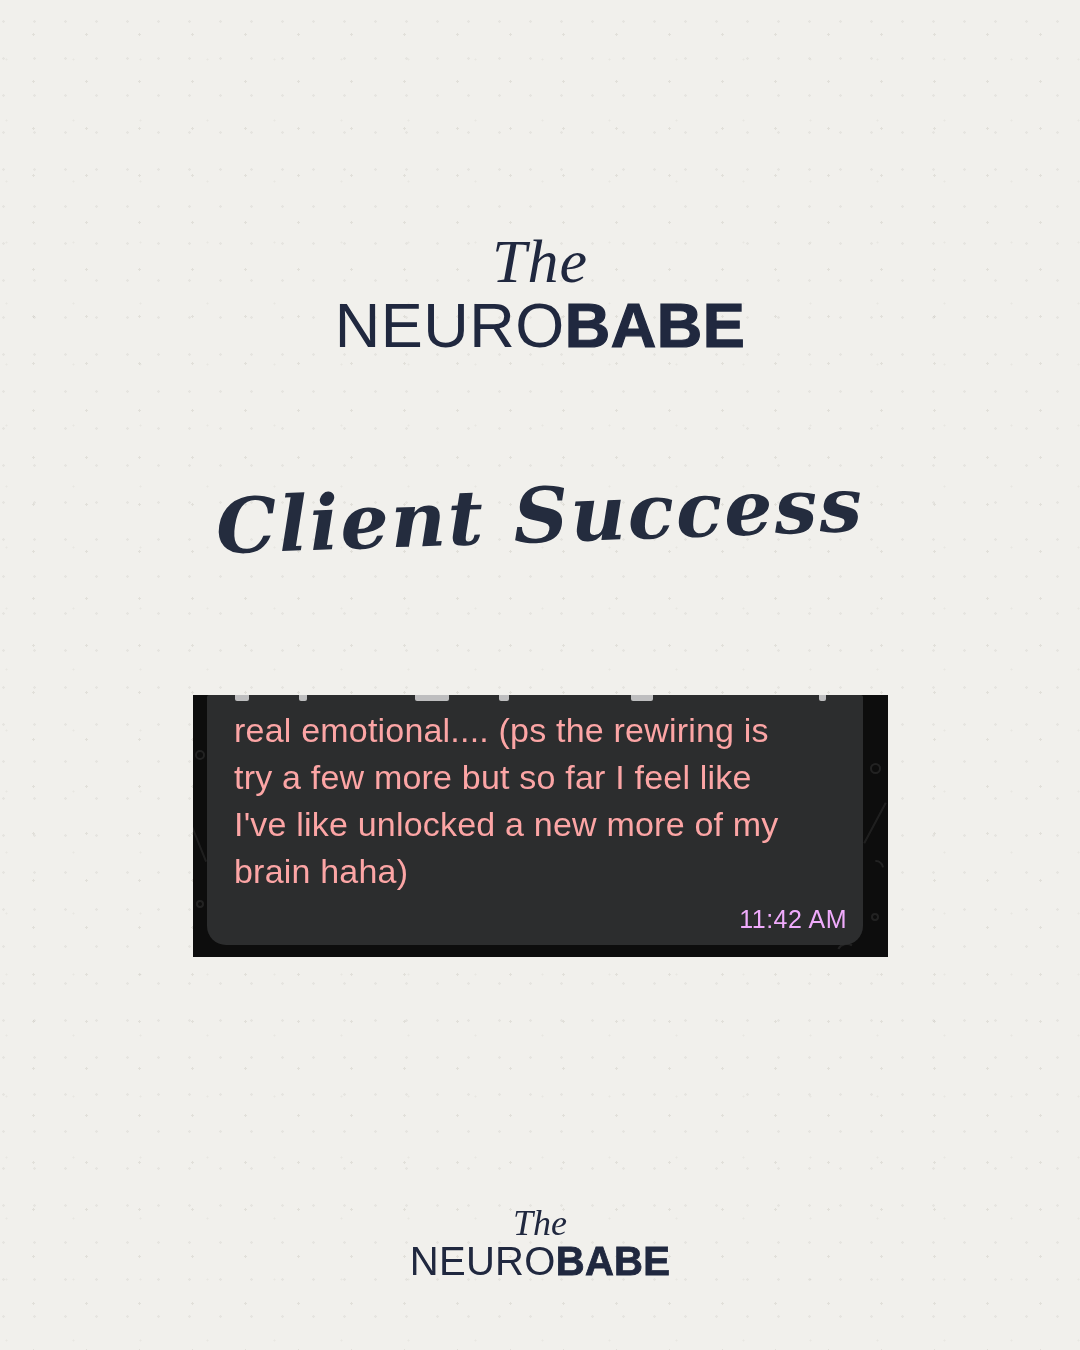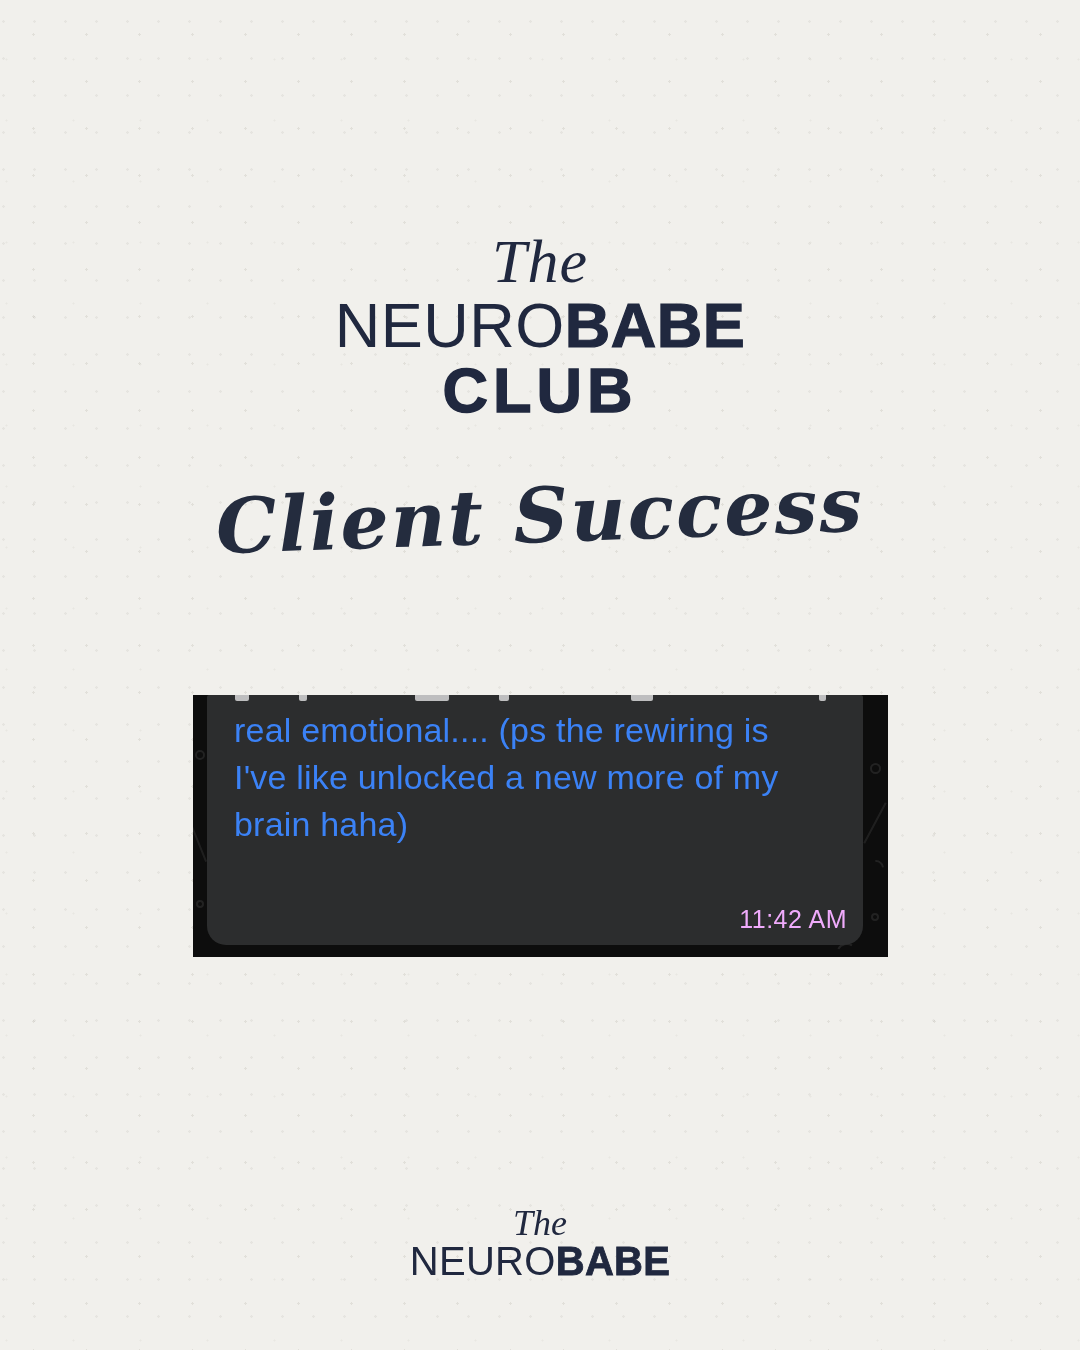--- a/index.html
+++ b/index.html
@@ -77,21 +77,21 @@
     border-radius: 2px 2px 19px 19px;
   }
   .remnant {
     position: absolute; top: 0; height: 6px;
     background: #d8d8d8; opacity: 0.85;
     border-radius: 0 0 2px 2px;
   }
   .msg-text {
     position: absolute; left: 27px; top: 12px;
     font-size: 34px; line-height: 47px;
-    color: #3b82f6; letter-spacing: 0.2px;
+    color: #fca5a5; letter-spacing: 0.2px;
   }
   .msg-line { display: block; white-space: nowrap; }
   .timestamp {
     position: absolute; right: 16px; bottom: 11px;
     font-size: 25px; color: #f0abfc; letter-spacing: 0.5px;
   }
 
   
   .brand-the-bottom {
     position: absolute; top: 1164px; left: 0; width: 100%;
@@ -115,21 +115,20 @@
 <body>
 
 <div class="canvas">
 
   <div class="brand-the-top">The</div>
 
   <div class="brand-name-top">
     <span class="light">NEURO</span><span class="bold">BABE</span>
   </div>
 
-  <div class="brand-club-top">CLUB</div>
 
   <div class="script-title">Client Success</div>
 
   <div class="chat-shot">
 
     <span class="doodle circle" style="left:2px;  top:55px;  width:10px; height:10px;"></span>
     <span class="doodle line" style="left:5px;  top:130px; height:38px; transform:rotate(-22deg);"></span>
     <span class="doodle circle" style="left:3px;  top:205px; width:8px;  height:8px;"></span>
 
     <span class="doodle circle" style="right:7px;  top:68px;  width:11px; height:11px;"></span>
@@ -142,20 +141,21 @@
 
       <span class="remnant" style="left:28px;  width:14px;"></span>
       <span class="remnant" style="left:92px;  width:8px;"></span>
       <span class="remnant" style="left:208px; width:34px;"></span>
       <span class="remnant" style="left:292px; width:10px;"></span>
       <span class="remnant" style="left:424px; width:22px;"></span>
       <span class="remnant" style="left:612px; width:7px;"></span>
 
       <div class="msg-text">
         <span class="msg-line">real emotional.... (ps the rewiring is</span>
+        <span class="msg-line">try a few more but so far I feel like</span>
         <span class="msg-line">I've like unlocked a new more of my</span>
         <span class="msg-line">brain haha)</span>
       </div>
 
       <span class="timestamp">11:42 AM</span>
     </div>
   </div>
 
   <div class="brand-the-bottom">The</div>
 

